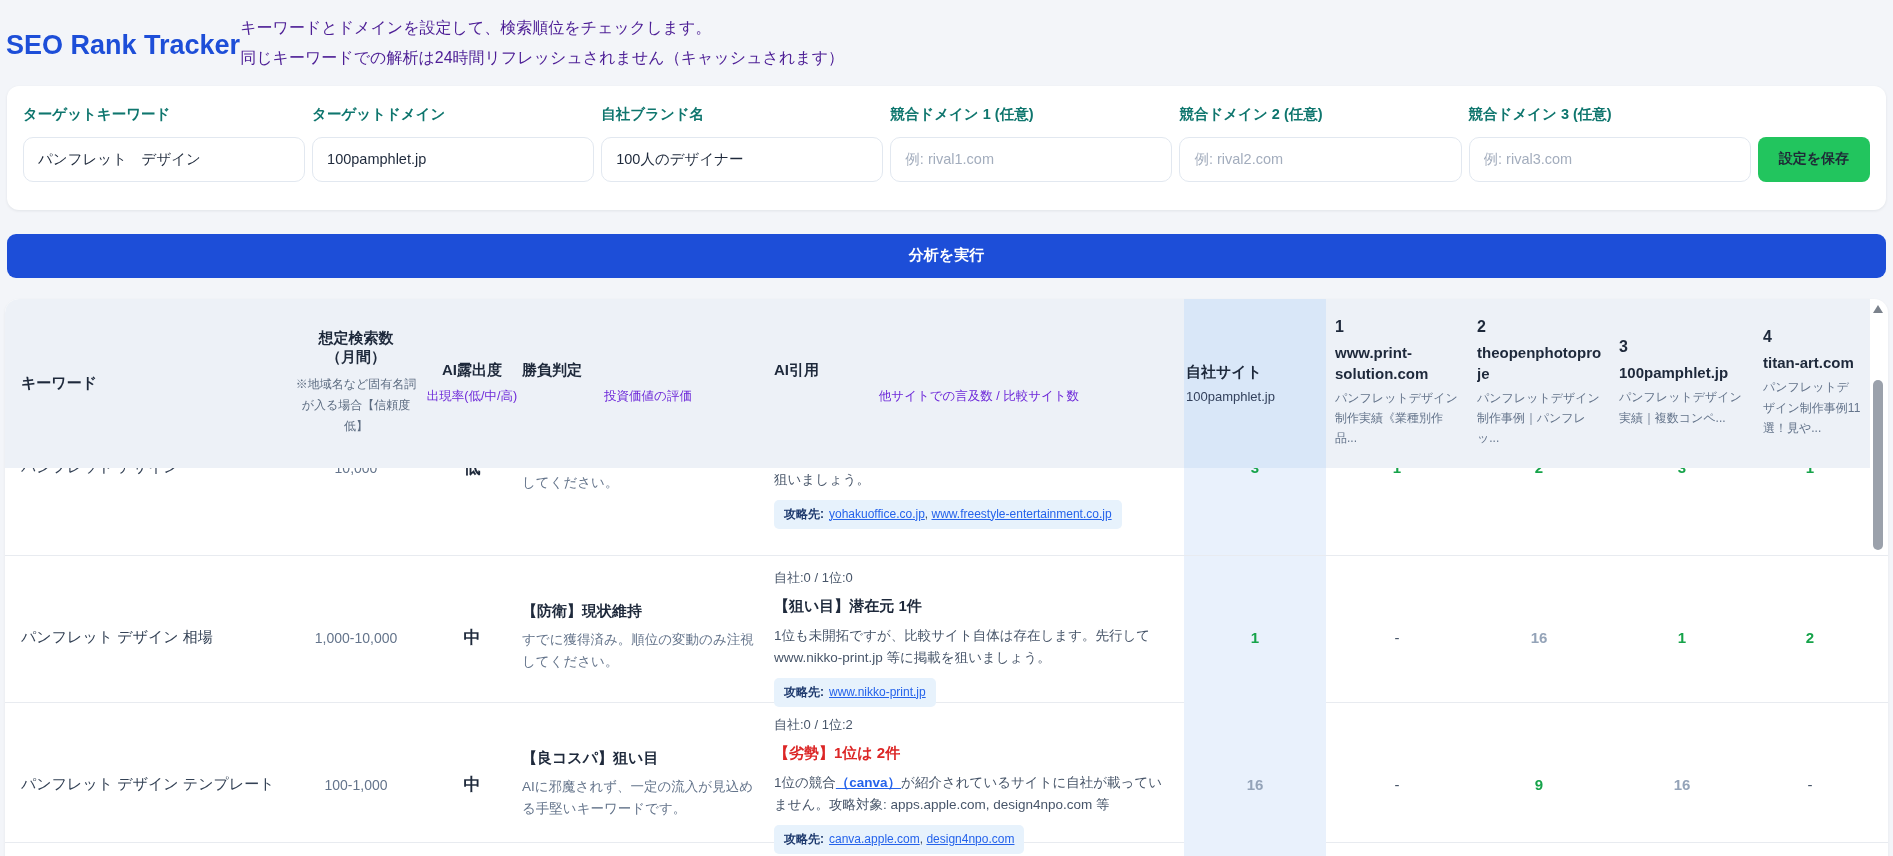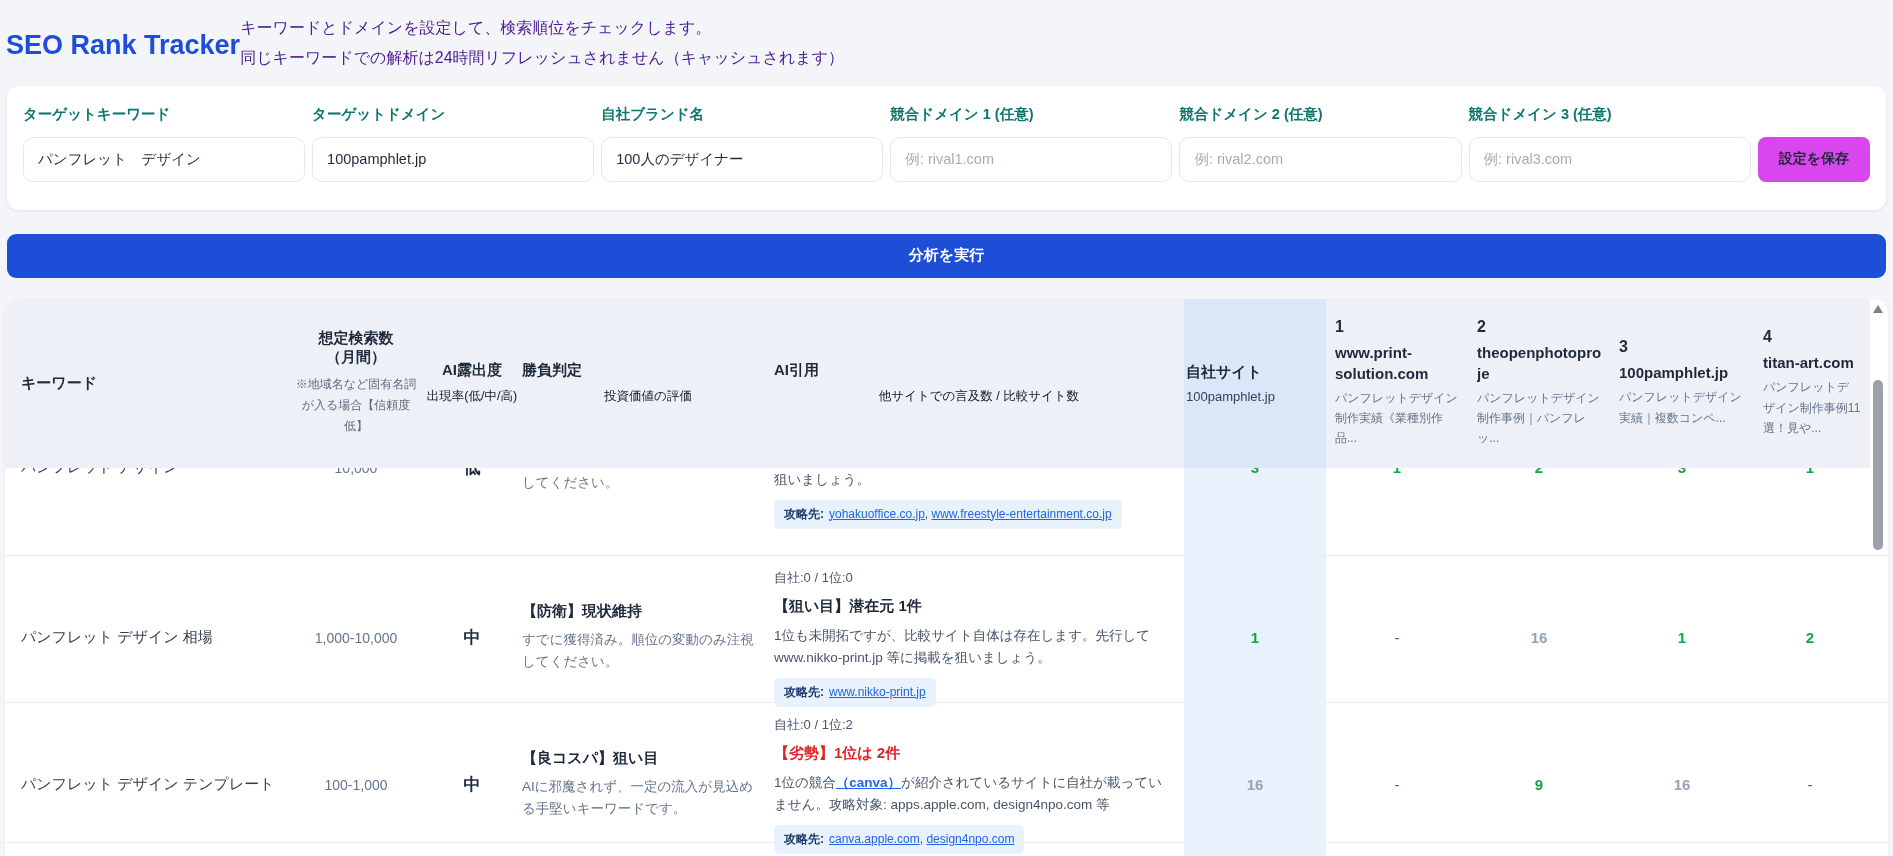--- a/index.html
+++ b/index.html
@@ -13,38 +13,38 @@
 
   
   .settings { margin:0 7px; background:#fff; border-radius:12px;
     box-shadow:0 1px 3px rgba(15,23,42,.08); padding:19px 16px 28px; display:flex; gap:7px; }
   .field { flex:1; display:flex; flex-direction:column; min-width:0; }
   .field label { font-size:14.5px; font-weight:bold; color:#0f766e; margin-bottom:13px; white-space:nowrap; }
   .field input { height:45px; border:1px solid #e2e8f0; border-radius:10px; padding:0 14px;
     font-size:14.5px; color:#1e293b; background:#fff; width:100%;
     font-family:"Liberation Sans", sans-serif; }
   .field input::placeholder { color:#a3adbd; }
-  .save-btn { height:45px; align-self:flex-end; padding:0 21px; background:#d946ef; color:#1f2937;
+  .save-btn { height:45px; align-self:flex-end; padding:0 21px; background:#22c55e; color:#1f2937;
     font-weight:bold; font-size:14px; border:none; border-radius:8px; white-space:nowrap; cursor:pointer;
     font-family:"Liberation Sans", sans-serif; }
 
   
   .run-btn { display:block; margin:24px 7px 21px; width:calc(100% - 14px); height:44px;
     background:#1d4ed8; color:#fff; font-size:15px; font-weight:bold; border:none; border-radius:9px;
     cursor:pointer; font-family:"Liberation Sans", sans-serif; }
 
   
   .tcard { position:relative; margin:0 5px; background:#fff; border-radius:14px 14px 0 0;
     height:570px; overflow:hidden; box-shadow:0 1px 3px rgba(15,23,42,.06);
     --cols:285px 132px 100px 252px 410px 142px 142px 142px 144px 112px; }
 
   .thead { position:absolute; top:0; left:0; right:18px; height:169px; background:#edf1f7;
     display:grid; grid-template-columns:var(--cols); z-index:5; border-radius:14px 0 0 0; }
   .h-main { font-size:15px; font-weight:bold; color:#1e293b; }
-  .h-sub  { font-size:12.5px; font-weight:normal; color:#0f172a; margin-top:8px;text-align:center; }
+  .h-sub  { font-size:12.5px; font-weight:normal; color:#6d28d9; margin-top:8px;text-align:center; }
   .h-keyword { align-self:center; padding-left:16px; }
   .h-volume { align-self:center; text-align:center; }
   .h-volume .h-note { font-size:12px; color:#5b6b80; margin-top:7px; line-height:1.75; }
   .h-exposure { align-self:center; text-align:center; white-space:nowrap; }
   .h-verdict, .h-quote { align-self:center; }
   .h-own { background:#d9e7f8; height:100%; display:flex; flex-direction:column; justify-content:center; padding-left:2px; }
   .h-own .own-d { font-size:13px; color:#33415c; margin-top:7px; }
   .h-comp { display:flex; flex-direction:column; justify-content:center; padding:0 5px 0 9px; overflow:hidden; }
   .comp-rank { font-size:16px; font-weight:bold; margin-bottom:6px; }
   .comp-domain { font-size:15px; font-weight:bold; line-height:1.4; margin-bottom:4px;

